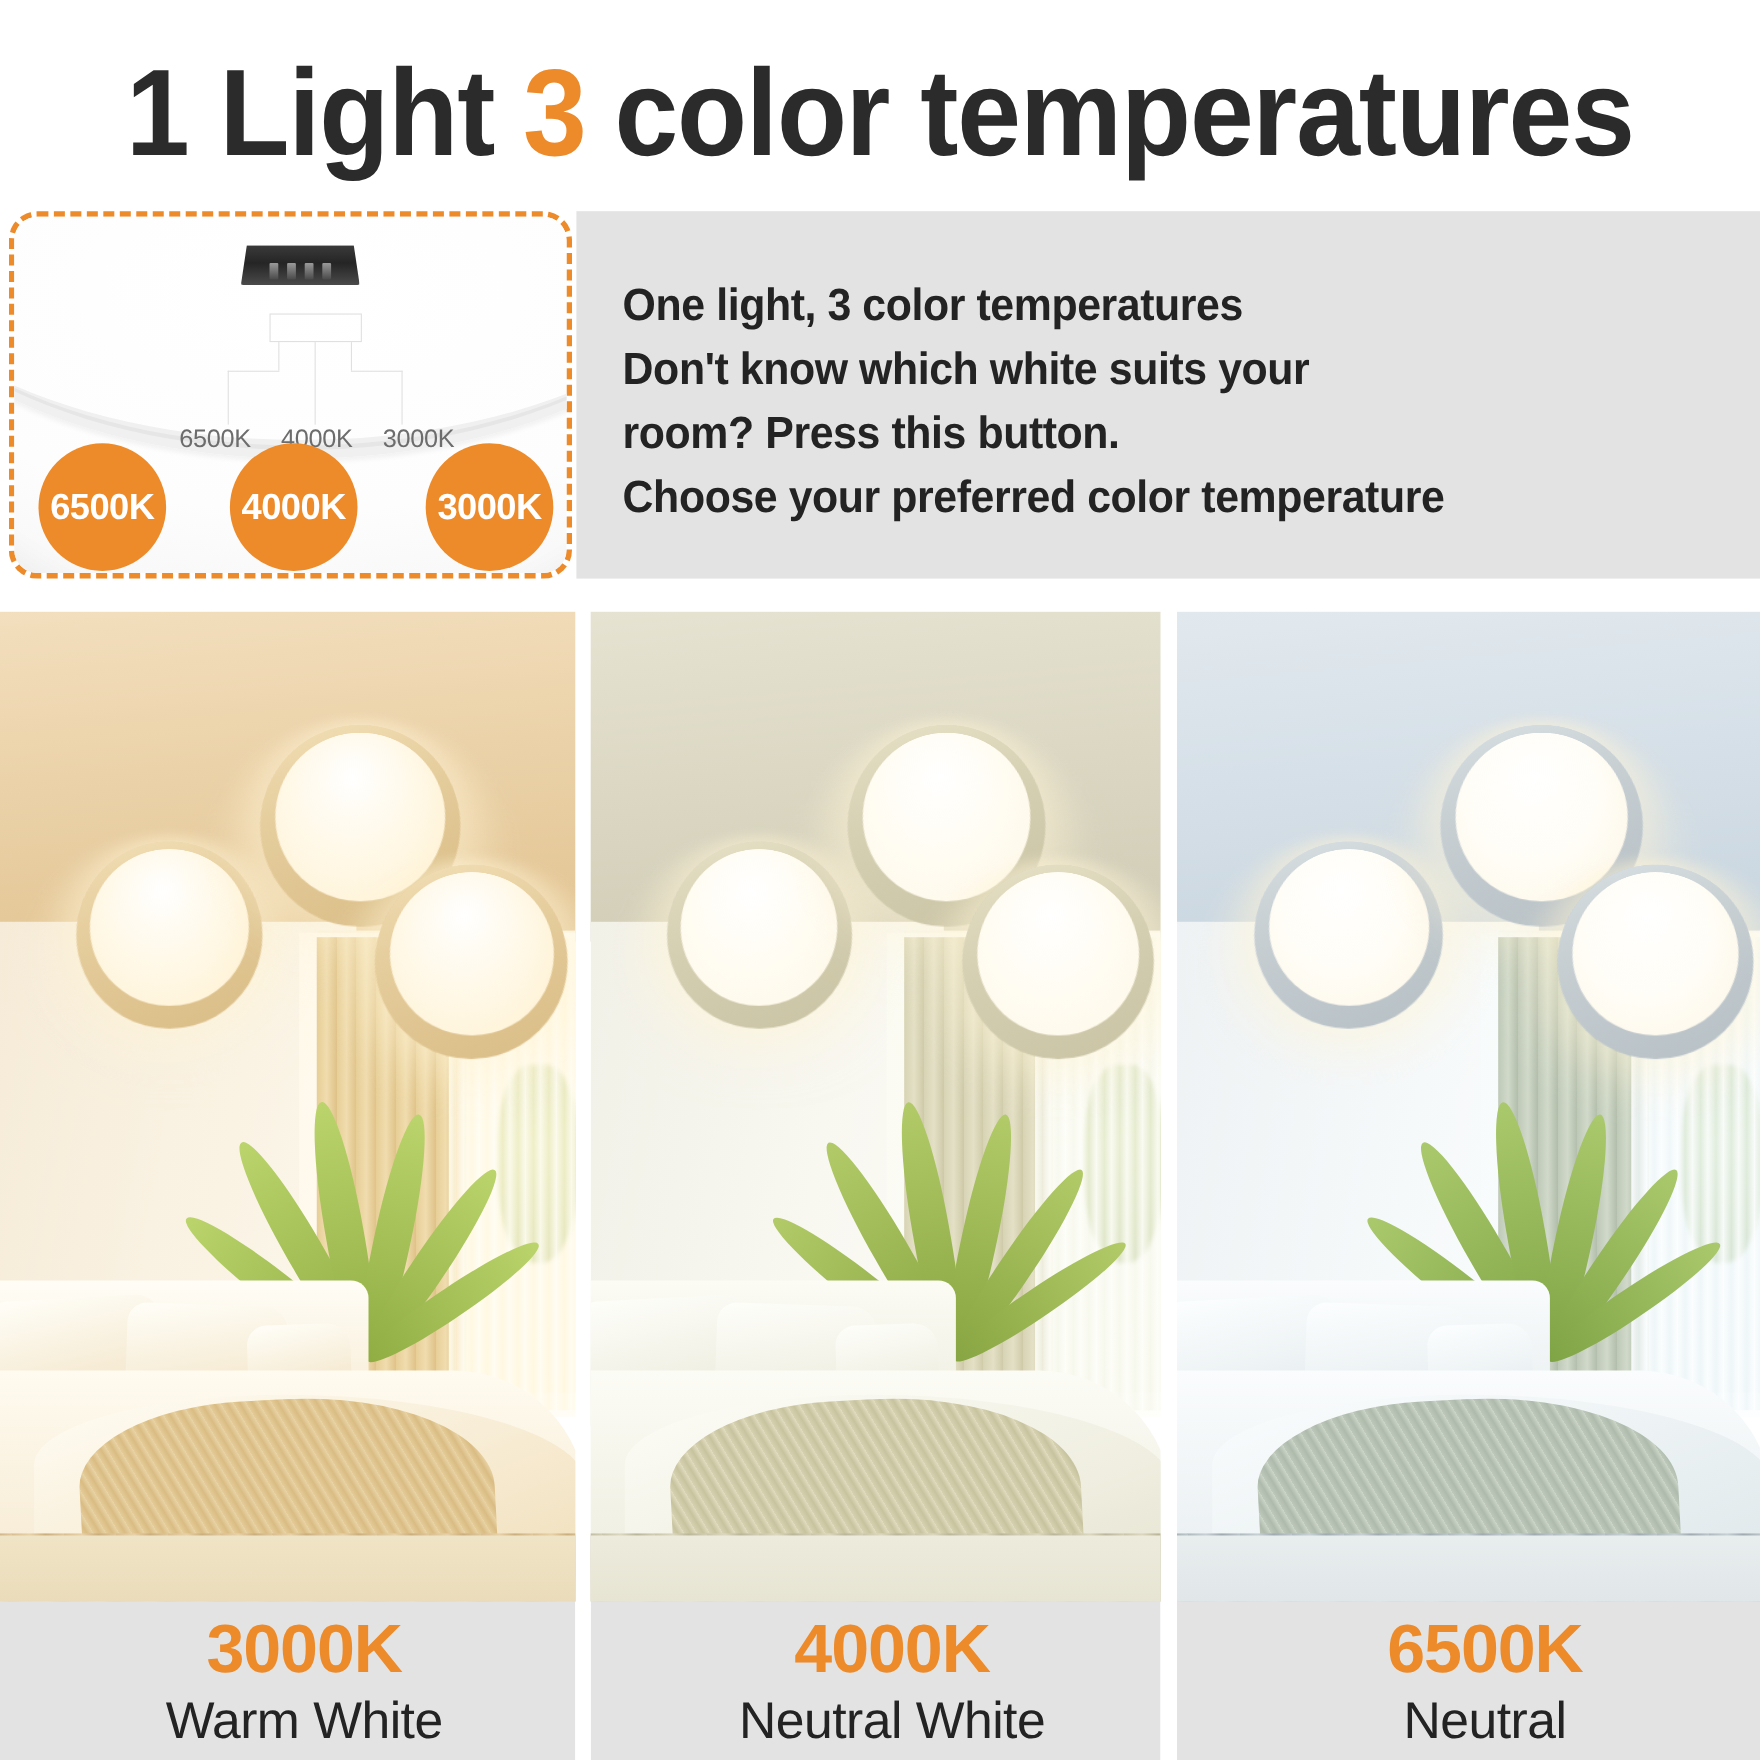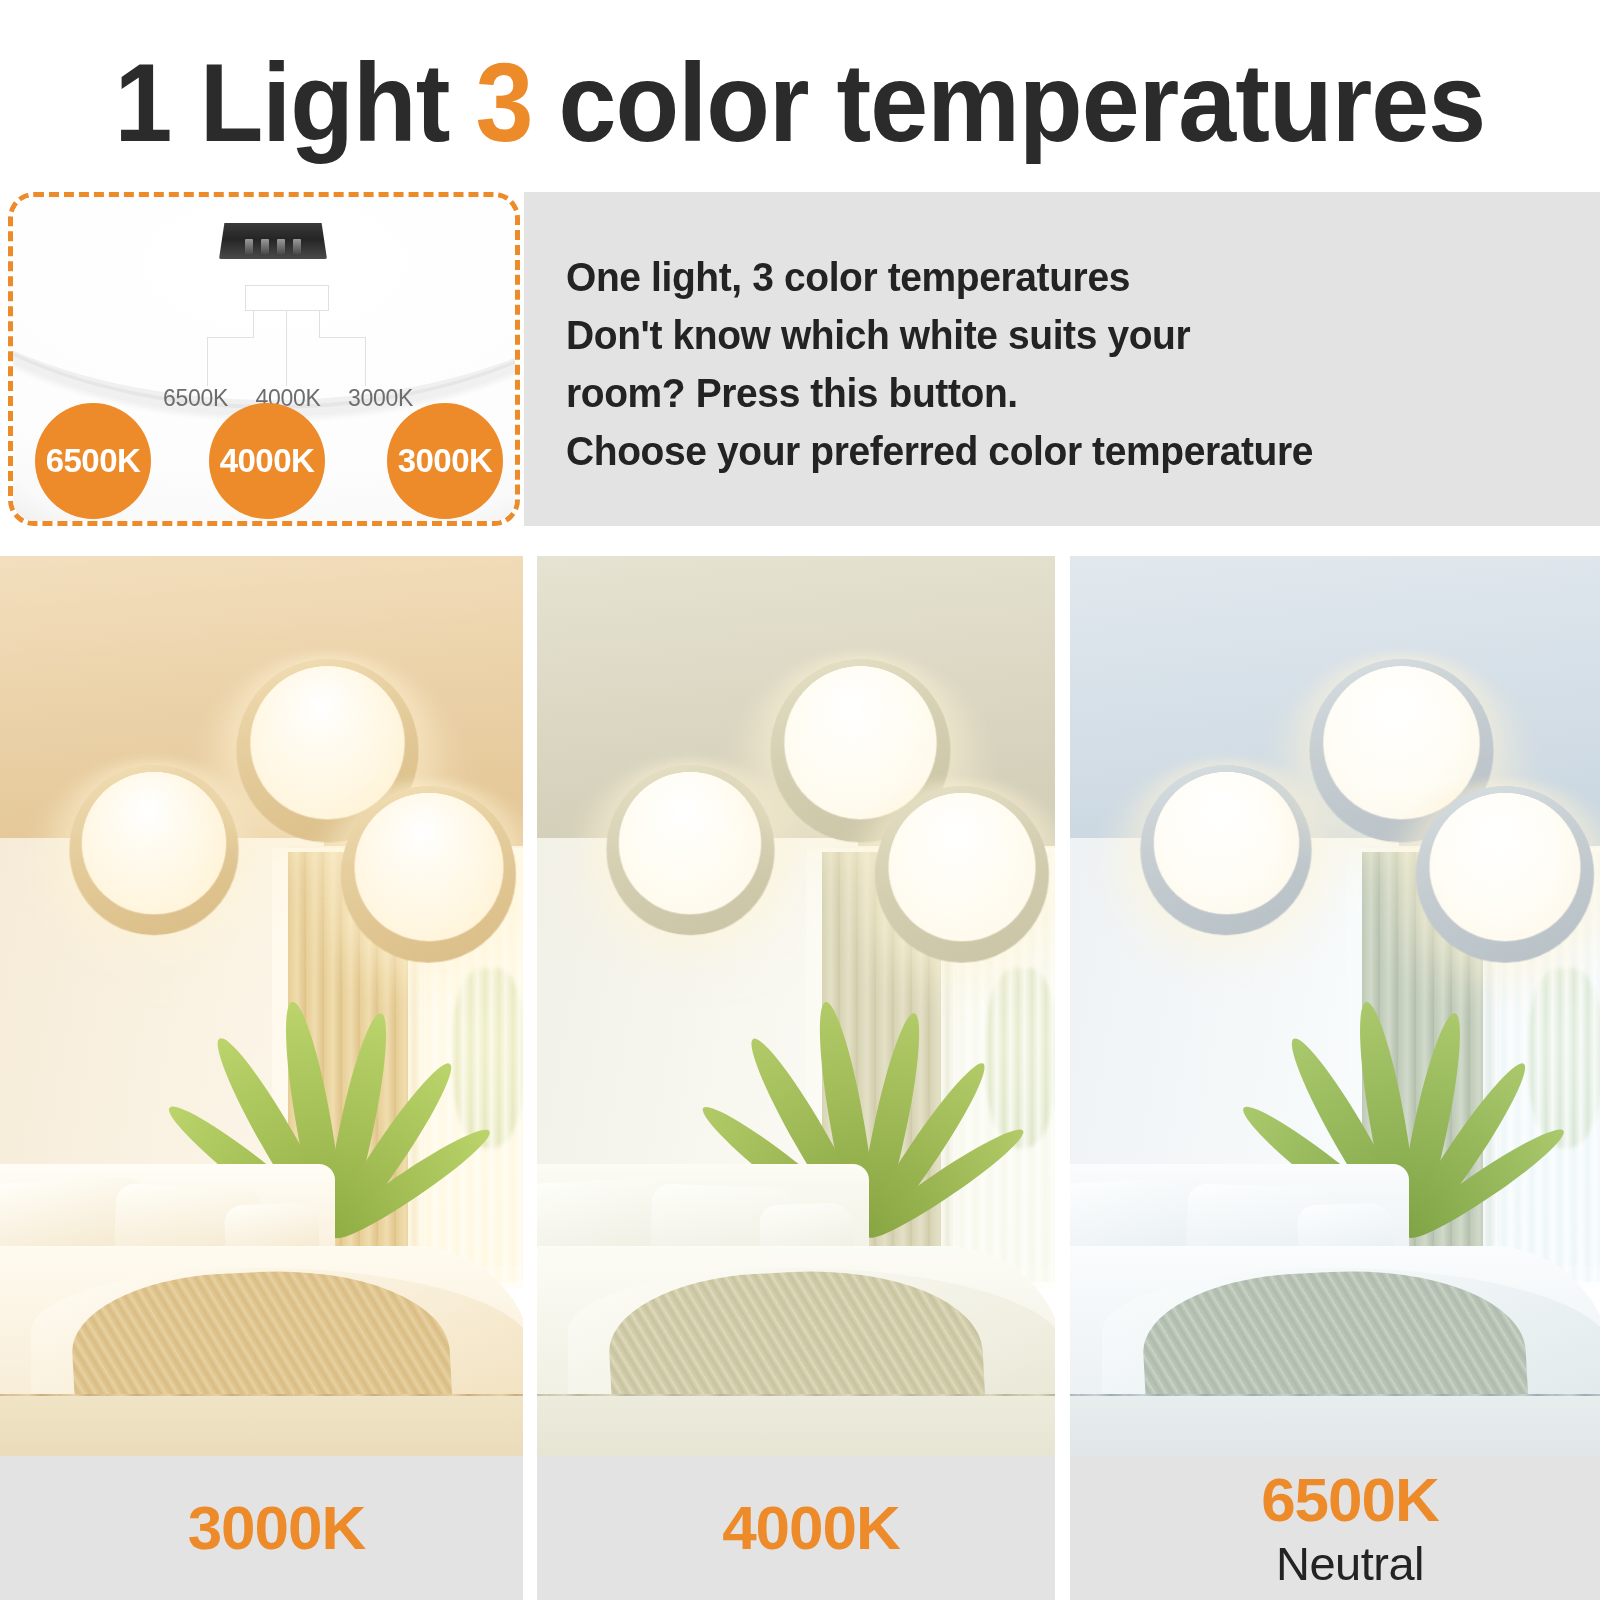--- a/index.html
+++ b/index.html
@@ -547,20 +547,21 @@
           <span class="lampring"></span>
           <span class="lampglass"></span>
         </div>
         <div class="lamp L3">
           <span class="lampring"></span>
           <span class="lampglass"></span>
         </div>
       </div>
       <div class="caption">
         <div class="kelvin">3000K</div>
+        <div class="name">Warm White</div>
       </div>
     </div>
 
     <div class="scene s2">
       <div class="photo">
         <div class="ceiling"></div>
         <div class="wall-left"></div>
         <div class="wall-back"></div>
         <div class="window-area">
           <div class="window-glow"></div>
@@ -593,20 +594,21 @@
           <span class="lampring"></span>
           <span class="lampglass"></span>
         </div>
         <div class="lamp L3">
           <span class="lampring"></span>
           <span class="lampglass"></span>
         </div>
       </div>
       <div class="caption">
         <div class="kelvin">4000K</div>
+        <div class="name">Neutral White</div>
       </div>
     </div>
 
     <div class="scene s3">
       <div class="photo">
         <div class="ceiling"></div>
         <div class="wall-left"></div>
         <div class="wall-back"></div>
         <div class="window-area">
           <div class="window-glow"></div>

